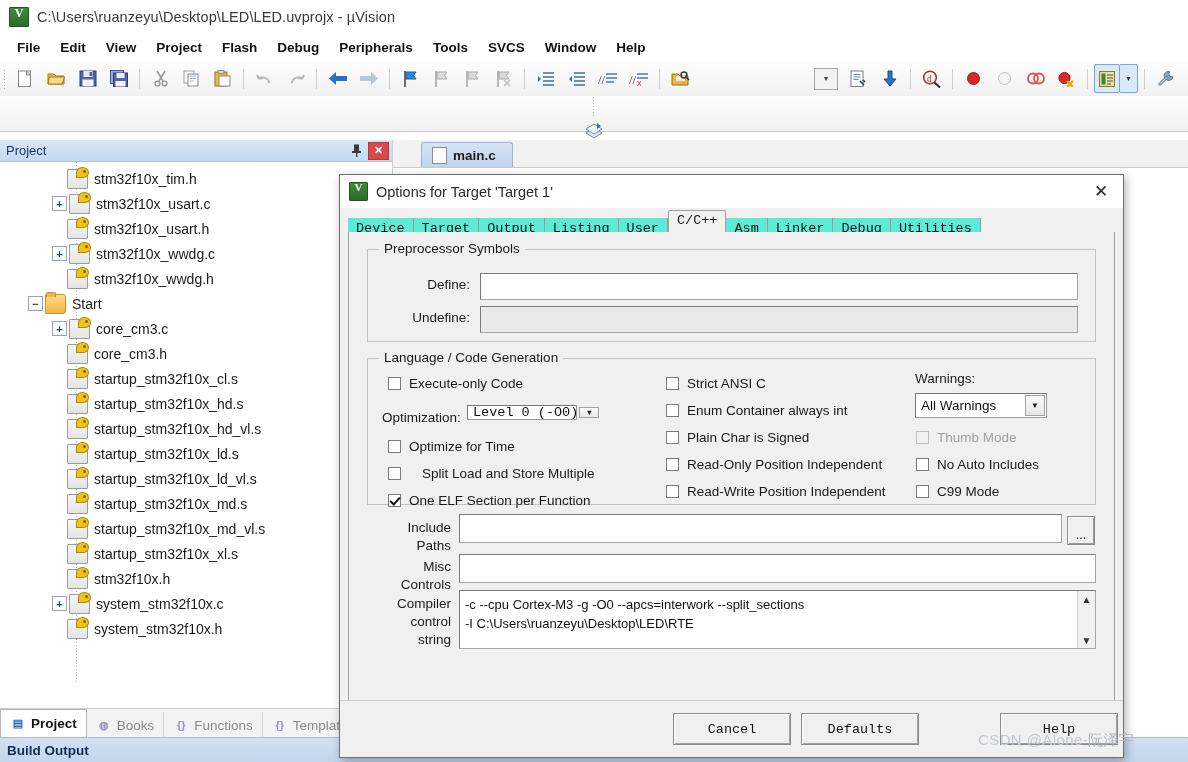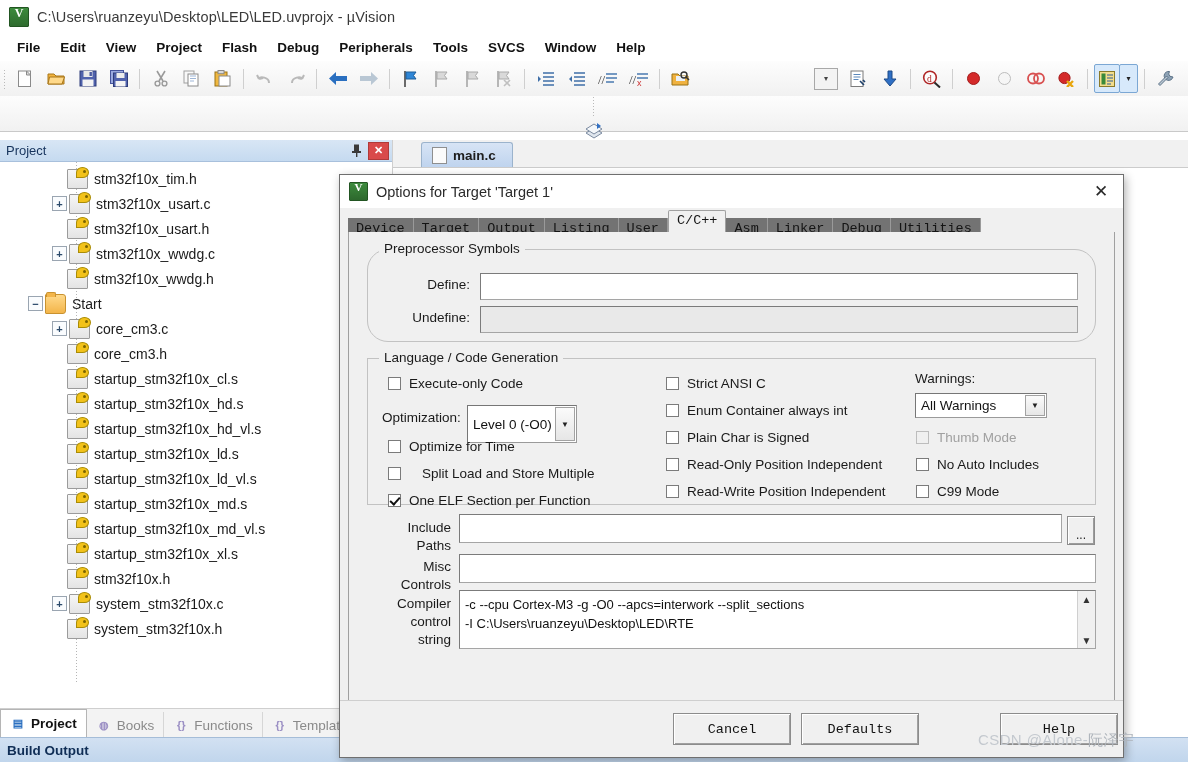--- a/index.html
+++ b/index.html
@@ -236,21 +236,21 @@
     height: 25px; margin: 6px 8px 0 8px;
     display: flex; align-items: flex-end;
     border-bottom: 1px solid #a0a0a0;
     position: relative;
   }
   .dtab {
     height: 21px; padding: 0 8px; display: flex; align-items: center;
     font-family: "Liberation Mono", monospace;
     font-size: 13.5px; color: #141414;
     border-right: 1px solid #9a9a9a;
-    background: #737373;
+    background: #5eead4;
     white-space: nowrap;
   }
   .dtab.active {
     height: 26px; margin-bottom: -1px;
     background: #f0f0f0;
     border: 1px solid #a0a0a0; border-bottom: 1px solid #f0f0f0;
     border-radius: 2px 2px 0 0;
     align-items: flex-start; padding-top: 2px;
   }
   .dlg-panel {
@@ -892,40 +892,40 @@
         <div class="dtab">User</div>
         <div class="dtab active">C/C++</div>
         <div class="dtab">Asm</div>
         <div class="dtab">Linker</div>
         <div class="dtab">Debug</div>
         <div class="dtab">Utilities</div>
       </div>
 
     <div class="dlg-panel">
 
-      <div class="groupbox" style="left:18px; top:17px; right:18px; height:91px;border-radius:21px;">
+      <div class="groupbox" style="left:18px; top:17px; right:18px; height:91px;">
         <div class="gb-legend">Preprocessor Symbols</div>
 
         <div class="lbl" style="position:absolute; left:27px; top:27px; width:75px; text-align:right;">Define:</div>
         <input class="tfield" style="position: absolute; left: 112px; top: 23px; right: 17px; height: 27px; font-size: 13.5px; padding: 0px 4px; outline: none;" value="">
 
         <div class="lbl" style="position:absolute; left:20px; top:60px; width:82px; text-align:right;">Undefine:</div>
         <input class="tfield disabled" disabled="" style="position: absolute; left: 112px; top: 56px; right: 17px; height: 27px; font-size: 13.5px; padding: 0px 4px; outline: none;" value="">
       </div>
 
       <div class="groupbox" style="left:18px; top:126px; right:18px; height:145px;padding-left:32px;">
         <div class="gb-legend">Language / Code Generation</div>
 
         <div class="chkrow" style="left:20px; top:17px;">
           <span class="cbx"></span>
           <span class="lbl">Execute-only Code</span>
         </div>
 
         <div class="lbl" style="position:absolute; left:14px; top:51px;">Optimization:</div>
-        <div class="combo" style="left:99px; top:46px; width:110px; height:38px;">
+        <div class="combo" style="left:99px; top:46px; width:110px; height:15px;font-family:Liberation Mono, monospace;">
           <span class="cb-val">Level 0 (-O0)</span>
           <span class="cb-arrow">▼</span>
         </div>
 
         <div class="chkrow" style="left:20px; top:80px;">
           <span class="cbx"></span>
           <span class="lbl">Optimize for Time</span>
         </div>
         <div class="chkrow" style="left:20px; top:107px;gap:21px;">
           <span class="cbx"></span>

